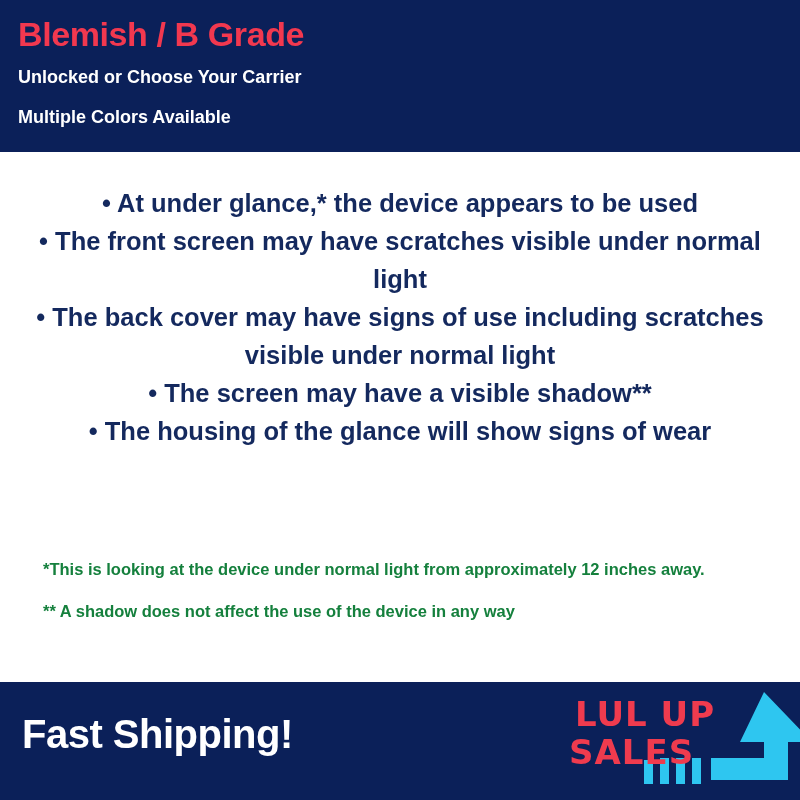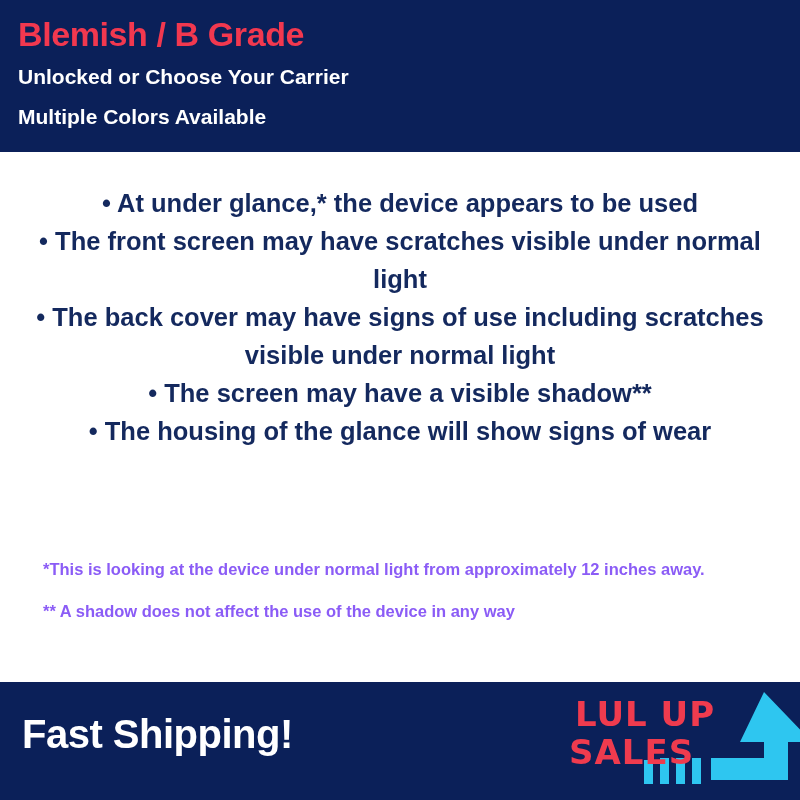--- a/index.html
+++ b/index.html
@@ -40,21 +40,21 @@
   #header-title {
     color: #f2384f;
     font-size: 34px;
     font-weight: bold;
     letter-spacing: -0.4px;
     line-height: 40px;
     white-space: nowrap;
   }
   .header-sub {
     color: #ffffff;
-    font-size: 21px;
+    font-size: 18px;
     font-weight: bold;
     line-height: 26px;
     margin-top: 10px;
     white-space: nowrap;
   }
   .header-sub.second {
     margin-top: 14px;
   }
   #header-right {
     position: absolute;
@@ -95,21 +95,21 @@
   .bullet-item {
     margin: 0;
     padding: 0;
     text-align: center;
   }
   #footnotes {
     position: absolute;
     left: 43px;
     top: 405px;
     width: 700px;
-    color: #8b5cf6;
+    color: #15803d;
     font-size: 16.5px;
     font-weight: bold;
     line-height: 24px;
     text-align: left;
   }
   .footnote {
     margin: 0 0 18px 0;
   }
 
   

